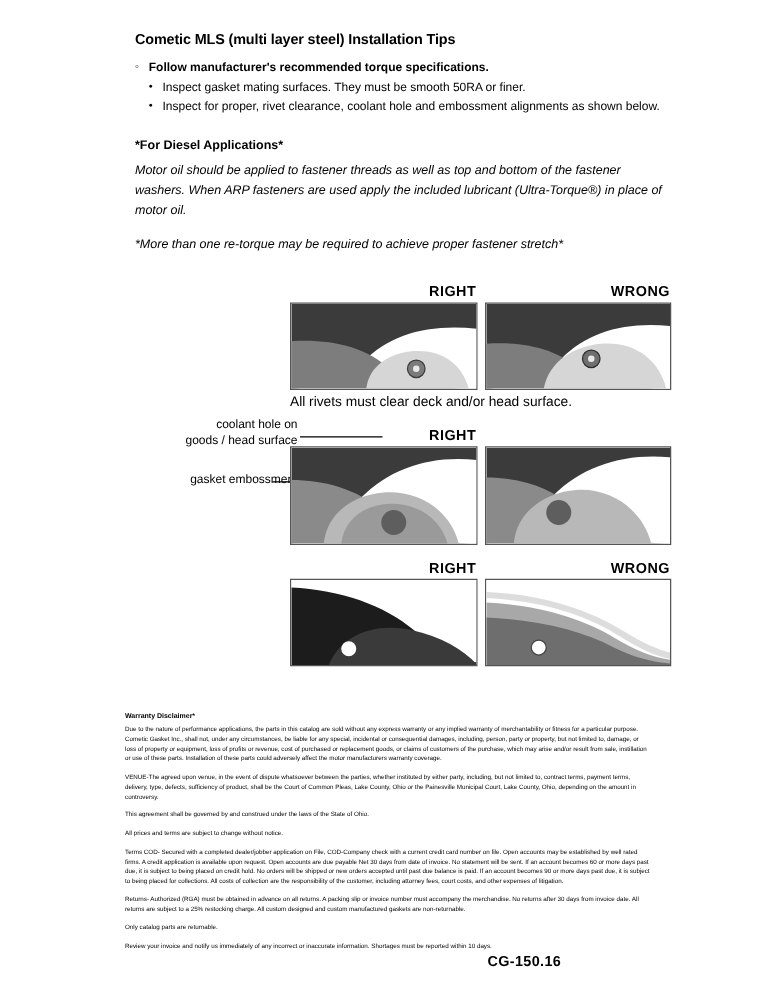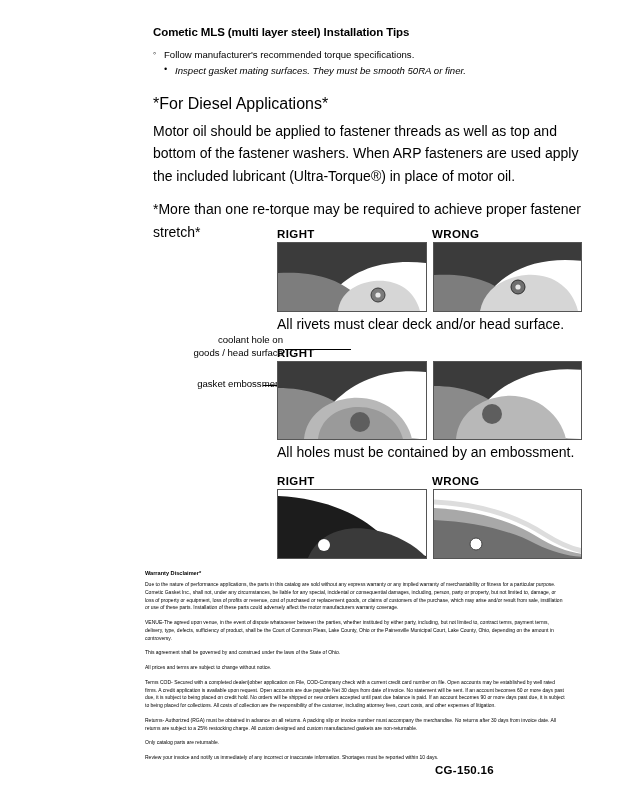--- a/index.html
+++ b/index.html
@@ -14,21 +14,20 @@
     color: #000000;
     position: relative;
     overflow: hidden;
   }
   .page {
     position: relative;
     width: 514px;
     height: 800px;
     padding: 0;
     box-sizing: border-box;
-    margin-left: 45px;
   }
   .content {
     position: absolute;
     left: 108px;
     top: 26px;
     width: 430px;
   }
   h1.title {
     font-size: 11.5px;
     font-weight: bold;
@@ -38,56 +37,57 @@
   .bullet-list {
     margin: 0;
     padding: 0;
     list-style: none;
   }
   .bullet-list li {
     font-size: 9.6px;
     line-height: 1.62;
     position: relative;
     padding-left: 11px;
+    font-weight: bold;
   }
   .bullet-list li::before {
     content: "\25E6";
     position: absolute;
     left: 0;
     top: -1px;
     font-size: 9px;
   }
   .sub-list {
     margin: 0;
     padding: 0;
     list-style: none;
-    font-style: italic;
   }
   .sub-list li {
     font-size: 9.6px;
     line-height: 1.62;
     position: relative;
     padding-left: 22px;
   }
   .sub-list li::before {
     content: "\2022";
     position: absolute;
     left: 11px;
     top: -1px;
     font-size: 9px;
   }
   h2.section-title {
-    font-size: 16px;
-    font-weight: normal;
+    font-size: 10px;
+    font-weight: bold;
     margin: 17px 0 7px 0;
   }
   p.body-text {
-    font-size: 14px;
+    font-size: 10px;
     line-height: 1.6;
     margin: 0 0 11px 0;
+    font-style: italic;
   }
   p.body-text.tight {
     margin-bottom: 0;
   }
 
   
   .figures {
     position: absolute;
     left: 232px;
     top: 228px;
@@ -97,38 +97,38 @@
     display: flex;
     gap: 6px;
   }
   .fig-labels {
     display: flex;
     gap: 6px;
     margin-bottom: 2px;
   }
   .fig-label {
     width: 149px;
-    text-align: left;
+    text-align: right;
     font-size: 11.5px;
     font-weight: bold;
     letter-spacing: 0.4px;
   }
   .fig-box {
     width: 149px;
     height: 68px;
     border: 1px solid #555;
     position: relative;
     overflow: hidden;
     background: #ffffff;
   }
   .fig-box.tall {
     height: 77px;
   }
   .fig-caption {
-    font-size: 14px;
+    font-size: 11px;
     margin: 3px 0 0 0;
     line-height: 1.35;
   }
   .fig-group {
     margin-bottom: 13px;
   }
 
   
   .callouts {
     position: absolute;
@@ -185,20 +185,21 @@
 
   <div class="content">
 
     <h1 class="title">Cometic MLS (multi layer steel) Installation Tips</h1>
 
     <ul class="bullet-list">
       <li>Follow manufacturer's recommended torque specifications.</li>
     </ul>
     <ul class="sub-list">
       <li>Inspect gasket mating surfaces.  They must be smooth 50RA or finer.</li>
+      <li>Inspect for proper, rivet clearance, coolant hole and embossment alignments as shown below.</li>
     </ul>
 
     <h2 class="section-title">*For Diesel Applications*</h2>
     <p class="body-text">Motor oil should be applied to fastener threads as well as top and bottom of the fastener washers. When ARP fasteners are used apply the included lubricant (Ultra-Torque®) in place of motor oil.</p>
     <p class="body-text tight">*More than one re-torque may be required to achieve proper fastener stretch*</p>
   </div>
 
   <div class="callouts">
     <div class="callout-line">coolant hole on</div>
     <div class="callout-line">goods / head surface</div>
@@ -258,21 +259,20 @@
         <div class="fig-box tall">
           <svg width="149" height="77" viewBox="0 0 149 77">
             <rect x="0" y="0" width="149" height="77" fill="#ffffff"></rect>
             <path d="M0 0 H149 V8 C112 4 78 14 54 38 C38 56 24 70 0 77 Z" fill="#3b3b3b"></path>
             <path d="M0 24 C28 24 54 32 74 52 C90 68 114 77 149 77 L0 77 Z" fill="#8a8a8a"></path>
             <path d="M22 77 C24 52 46 36 72 34 C102 32 126 52 132 77 Z" fill="#b8b8b8"></path>
             <circle cx="58" cy="52" r="10" fill="#5e5e5e"></circle>
           </svg>
         </div>
       </div>
-      <p class="fig-caption">All holes must be contained by an embossment.</p>
     </div>
 
     <div class="fig-group">
       <div class="fig-labels">
         <div class="fig-label">RIGHT</div>
         <div class="fig-label">WRONG</div>
       </div>
       <div class="fig-row">
         <div class="fig-box">
           <svg width="149" height="68" viewBox="0 0 149 68">

